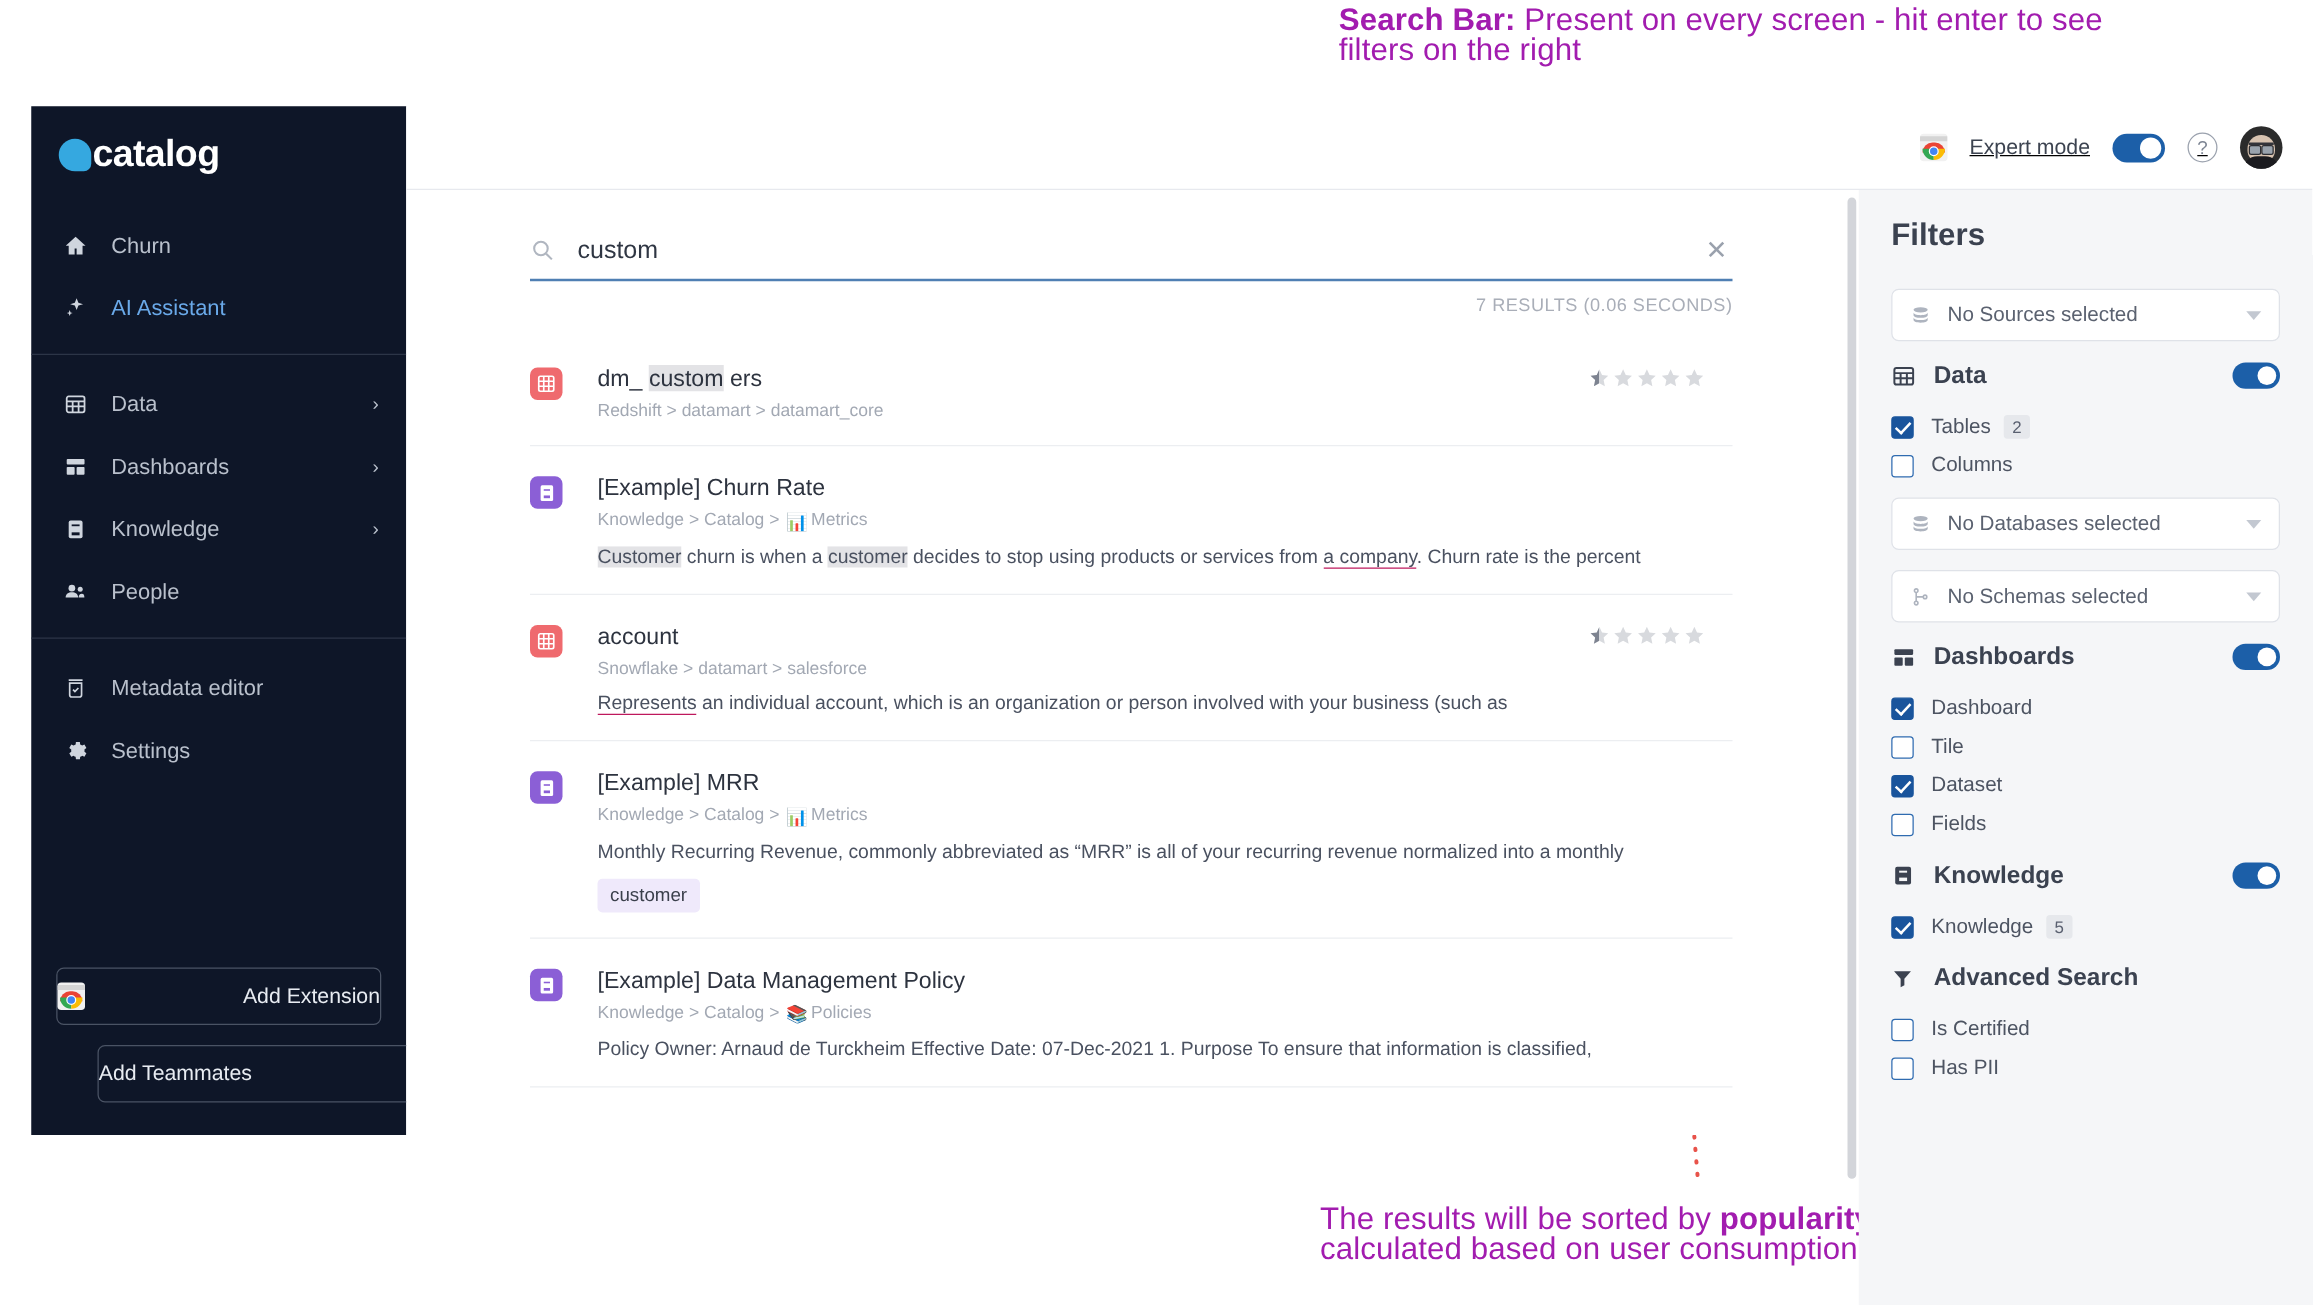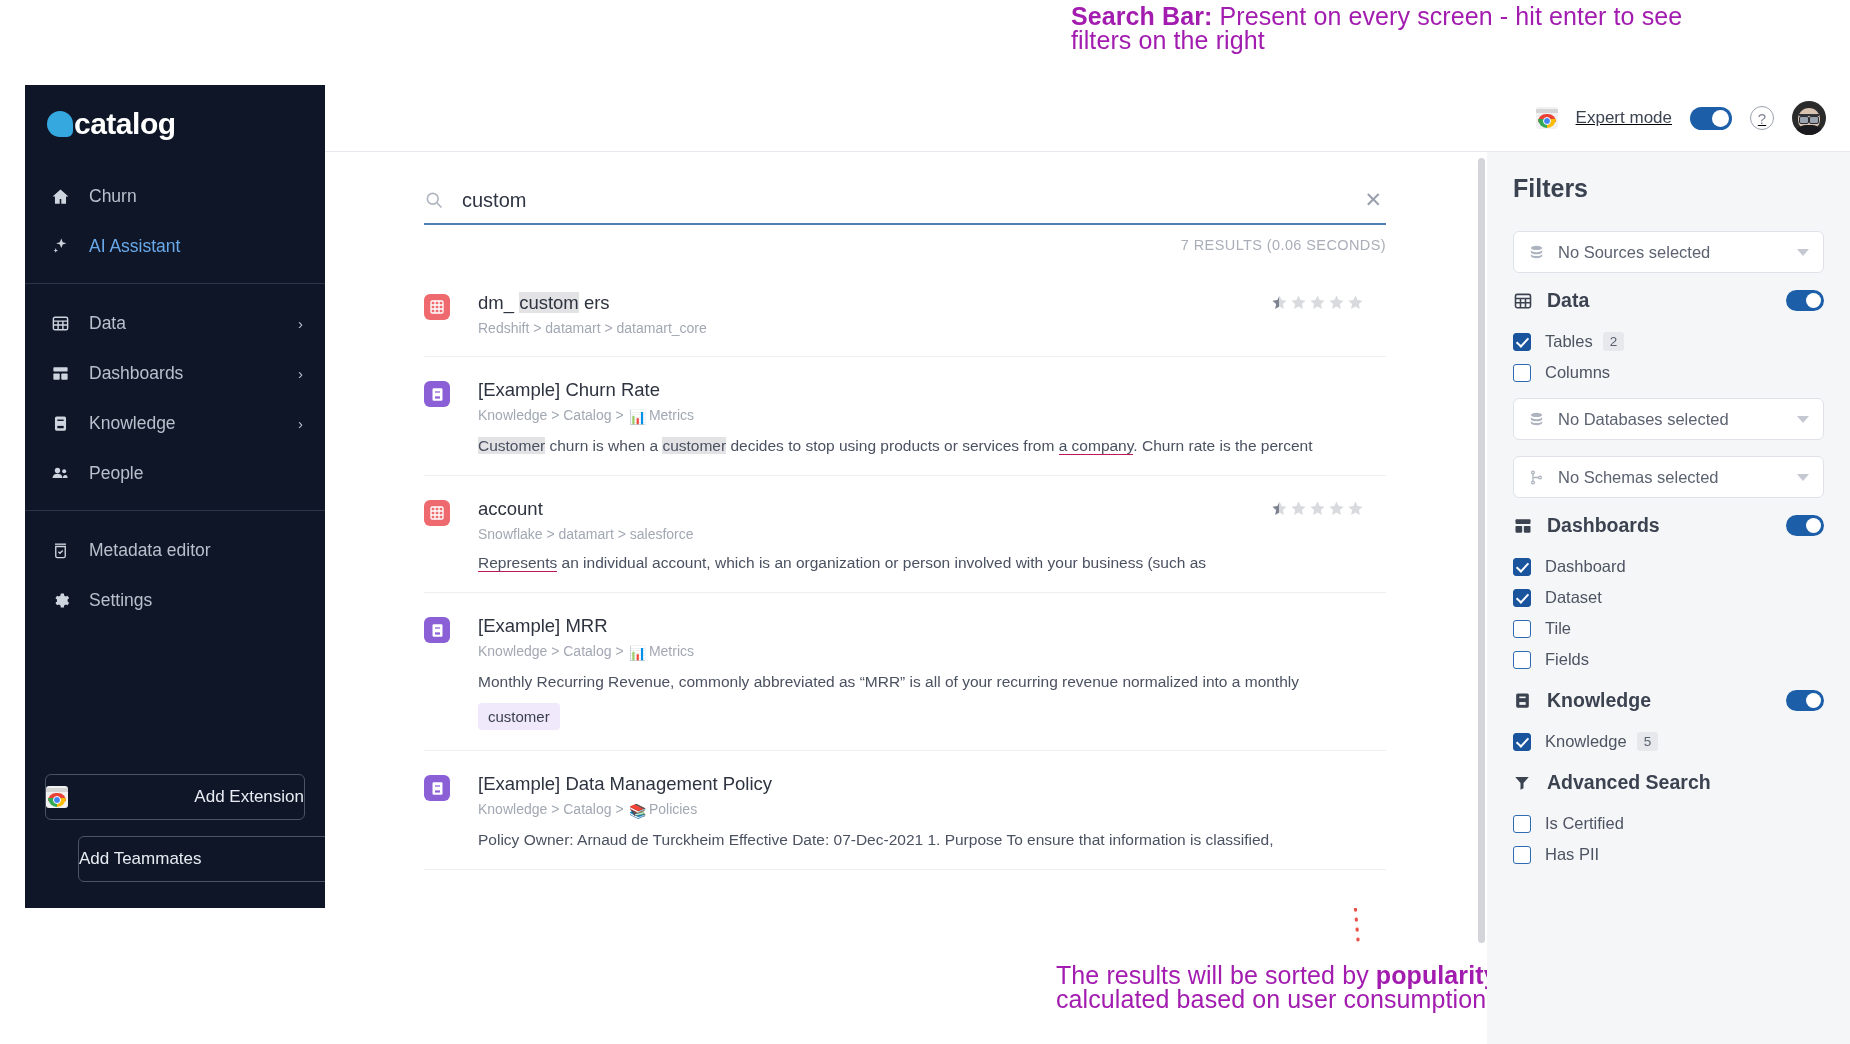--- a/index.html
+++ b/index.html
@@ -535,26 +535,26 @@
           </svg>
       </span>
       <span class="grp-lbl">Dashboards</span>
       <span class="toggle sm"></span>
     </div>
     <div class="cb-row">
       <span class="cb on"></span>
       <span class="cb-lbl">Dashboard</span>
     </div>
     <div class="cb-row">
+      <span class="cb"></span>
+      <span class="cb-lbl">Tile</span>
+    </div>
+    <div class="cb-row">
       <span class="cb on"></span>
       <span class="cb-lbl">Dataset</span>
-    </div>
-    <div class="cb-row">
-      <span class="cb"></span>
-      <span class="cb-lbl">Tile</span>
     </div>
     <div class="cb-row">
       <span class="cb"></span>
       <span class="cb-lbl">Fields</span>
     </div>
 
     <div class="grp-head">
       <span class="grp-ico">
         <svg width="19" height="19" viewBox="0 0 24 24" fill="currentColor">
             <rect x="4" y="3" width="16" height="18" rx="2"></rect>

